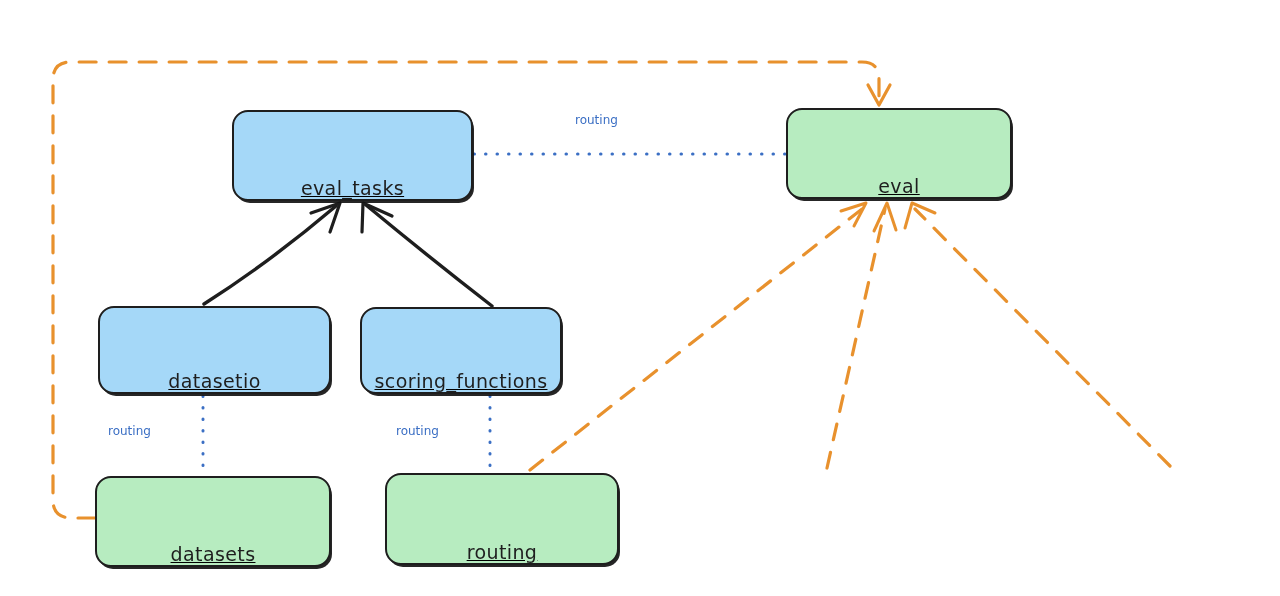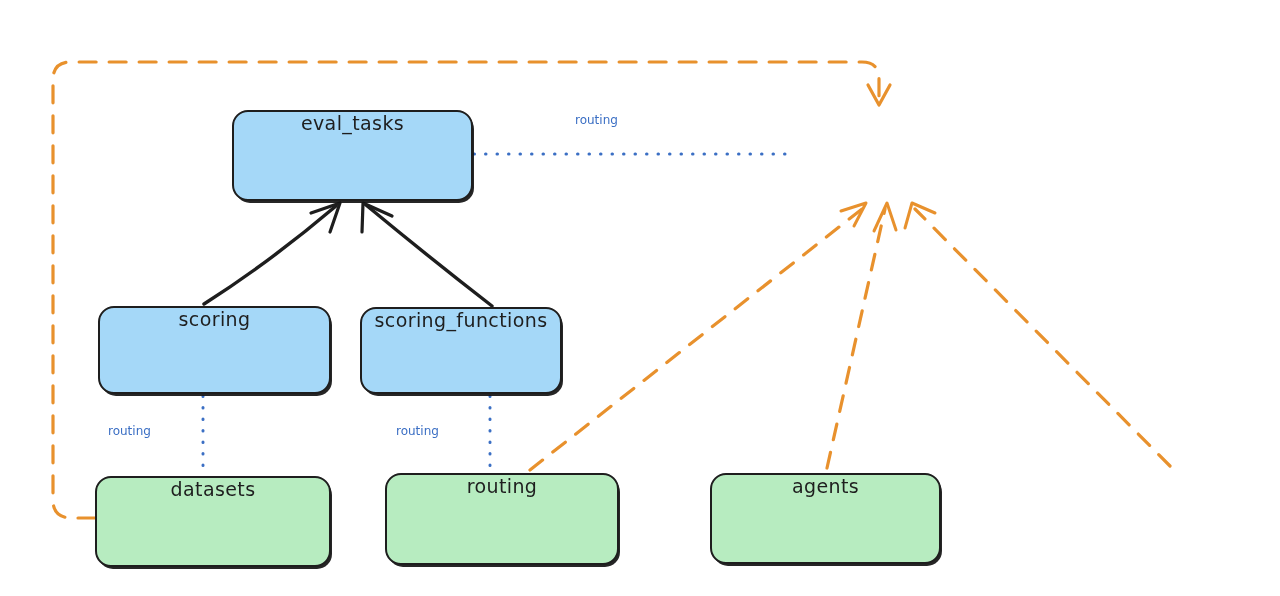--- a/index.html
+++ b/index.html
@@ -25,23 +25,24 @@
     width: 1280px;
     height: 596px;
     pointer-events: none;
   }
   .node {
     position: absolute;
     box-sizing: border-box;
     border: 2.5px solid #1e1e1e;
     border-radius: 16px;
     display: flex;
-    align-items: flex-start;
+    align-items: flex-end;
     justify-content: center;
     box-shadow: 2px 3px 0 -1px rgba(20,20,20,0.92);
+    text-decoration: underline;
   }
   .node .node-label {
     font-family: "DejaVu Sans", sans-serif;
     font-size: 19px;
     letter-spacing: 0.4px;
     color: #1e1e1e;
     white-space: nowrap;
     text-align: center;
   }
   .node.blue  { background: #a5d8f8; }
@@ -103,40 +104,40 @@
     <g>
       <path d="M 490,396 L 490,472" fill="none" stroke="#3b6fc4" stroke-width="3" stroke-linecap="round" stroke-dasharray="0.5 11"></path>
     </g>
 
   </svg>
 
   <div class="node blue" style="left:232px; top:110px; width:241px; height:91px;">
     <span class="node-label">eval_tasks</span>
   </div>
 
+  <div class="node green" style="left:786px; top:108px; width:226px; height:91px;">
+    <span class="node-label">eval</span>
+  </div>
 
   <div class="node blue" style="left:98px; top:306px; width:233px; height:88px;">
-    <span class="node-label">scoring</span>
+    <span class="node-label">datasetio</span>
   </div>
 
   <div class="node blue" style="left:360px; top:307px; width:202px; height:87px;">
     <span class="node-label">scoring_functions</span>
   </div>
 
   <div class="node green" style="left:95px; top:476px; width:236px; height:91px;">
     <span class="node-label">datasets</span>
   </div>
 
   <div class="node green" style="left:385px; top:473px; width:234px; height:92px;">
     <span class="node-label">routing</span>
   </div>
 
-  <div class="node green" style="left:710px; top:473px; width:231px; height:91px;">
-    <span class="node-label">agents</span>
-  </div>
 
 
   <div class="edge-label" style="left:575px; top:113px;">routing</div>
 
   <div class="edge-label" style="left:108px; top:424px;">routing</div>
 
   <div class="edge-label" style="left:396px; top:424px;">routing</div>
 
 </div>
 

